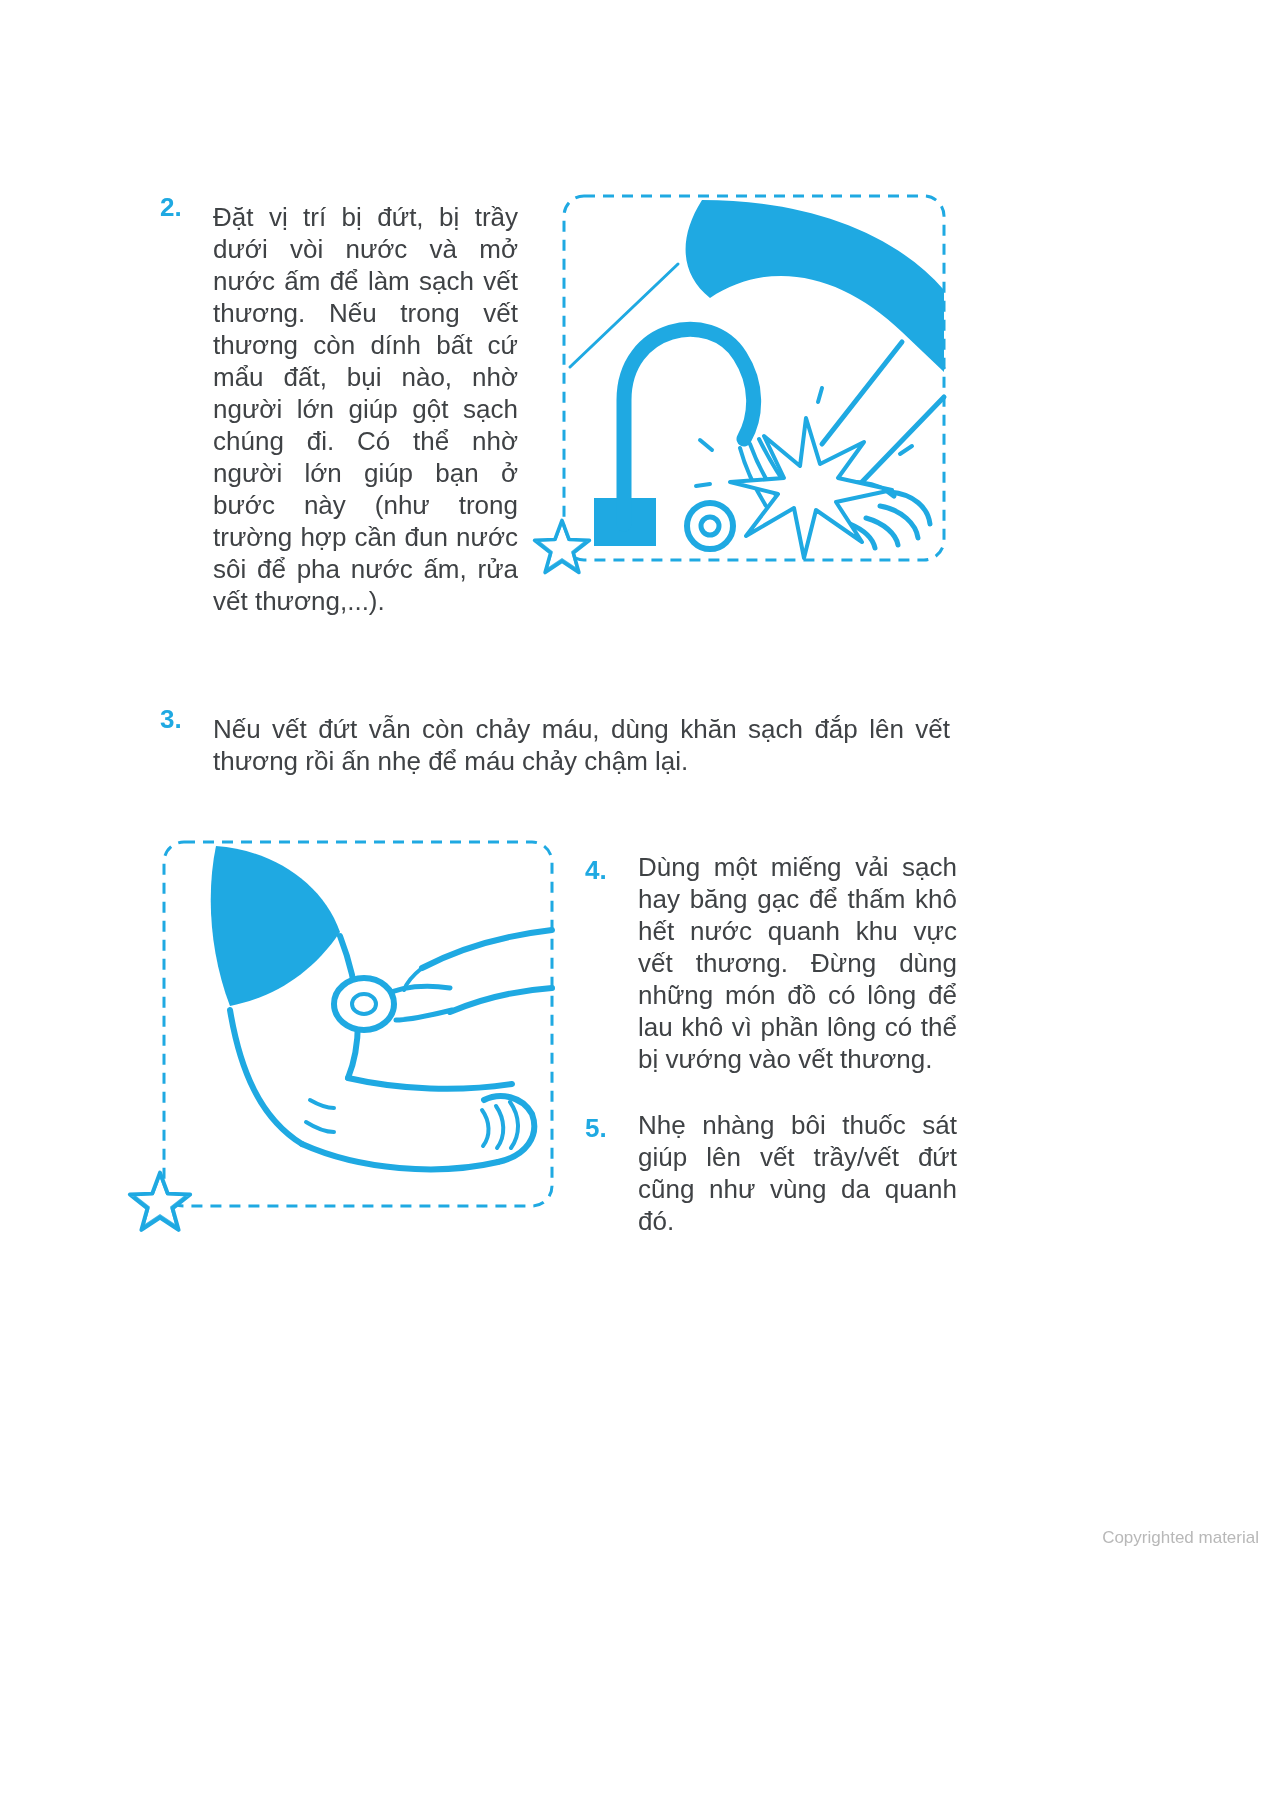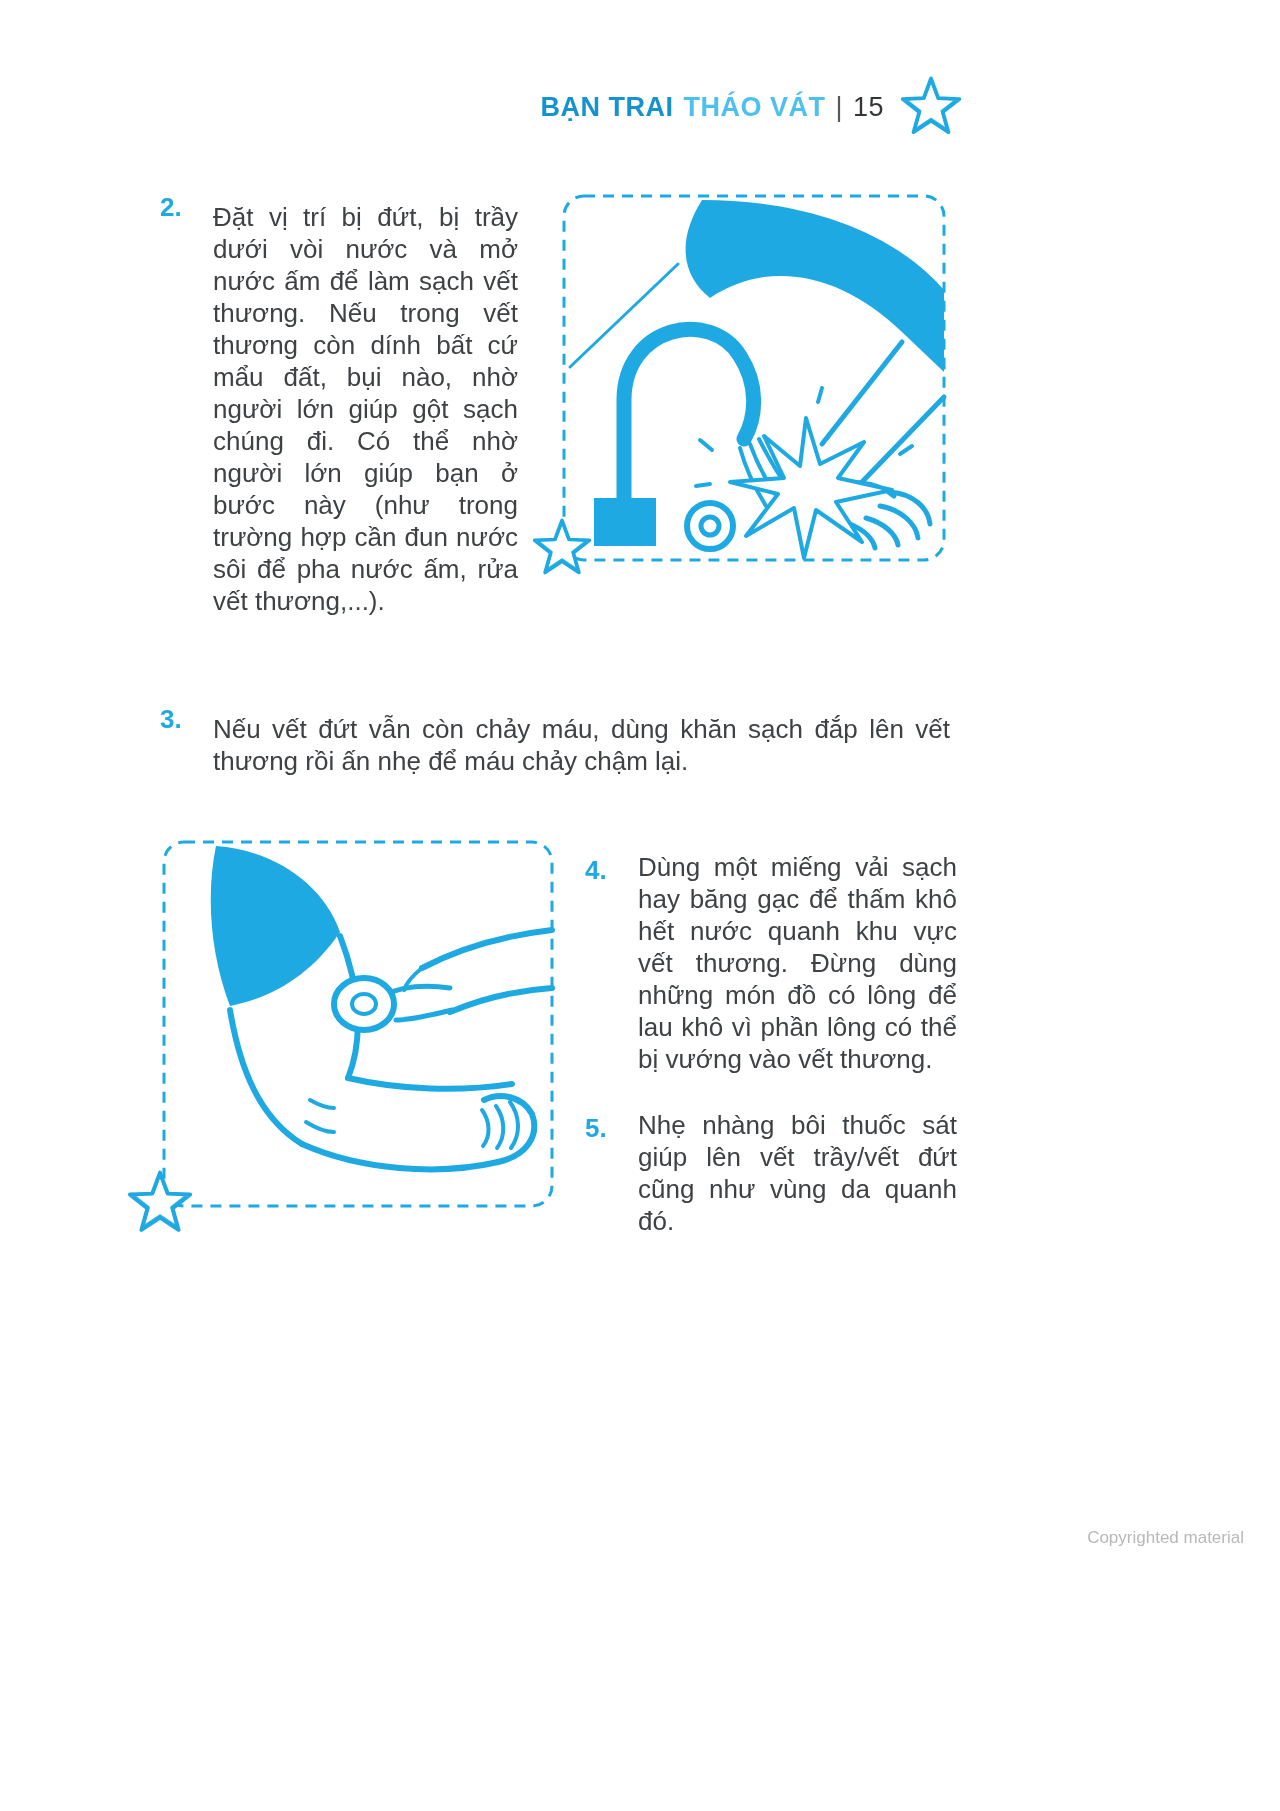--- a/index.html
+++ b/index.html
@@ -53,43 +53,29 @@
 
   .corner-star { position:absolute; }
   .corner-star svg { display:block; }
   .star-fig1 { left:-30px; bottom:-14px; }
   .star-fig1 svg { width:64px; height:60px; }
   .star-fig2 { left:-36px; bottom:-26px; }
   .star-fig2 svg { width:72px; height:66px; }
 
   
   .footer {
-    position:absolute; top:1528px; right:36px;
+    position:absolute; top:1528px; right:21px;
     font-size:17px; color:#b8b8b8;
   }
 </style>
 </head>
 <body>
 
 <div class="page">
 
-  <div class="header">
-    <div class="header-text">
-      <span class="hd-series">BẠN TRAI</span>
-      <span class="hd-title">THÁO VÁT</span>
-      <span class="hd-div">|</span>
-      <span class="hd-page">15</span>
-    </div>
-    <span class="hd-star">
-      <svg viewBox="0 0 100 100">
-        <polygon points="50,4 61.8,35.8 95.7,37.2 69,58.2 78.2,90.8 50,72 21.8,90.8 31,58.2 4.3,37.2 38.2,35.8" fill="#ffffff" stroke="#1FA9E2" stroke-width="6" stroke-linejoin="round"></polygon>
-        <polygon points="50,4 61.8,35.8 95.7,37.2 69,58.2 78.2,90.8 50,72 21.8,90.8 31,58.2 4.3,37.2 38.2,35.8" transform="translate(6 5) scale(0.88)" fill="none" stroke="#1FA9E2" stroke-width="3" opacity="0.85"></polygon>
-      </svg>
-    </span>
-  </div>
 
   <div class="step step-2">
     <figure class="fig fig-1">
       <svg class="scene" viewBox="0 0 388 372">
         <rect x="4" y="4" width="380" height="364" rx="20" fill="none" stroke="#1FA9E2" stroke-width="3" stroke-dasharray="11 8"></rect>
         <g stroke="#1FA9E2" fill="none" stroke-linecap="round" stroke-linejoin="round">
           <path d="M10 175 L118 72" stroke-width="3"></path>
           <path d="M300 88 L384 176" stroke-width="3"></path>
           <path d="M142 8 C118 46 120 82 150 106 C210 66 282 82 342 140 L384 180 L384 98 C330 36 238 8 142 8 Z" fill="#1FA9E2" stroke="none"></path>
           <path d="M342 150 L262 252" stroke-width="5"></path>

